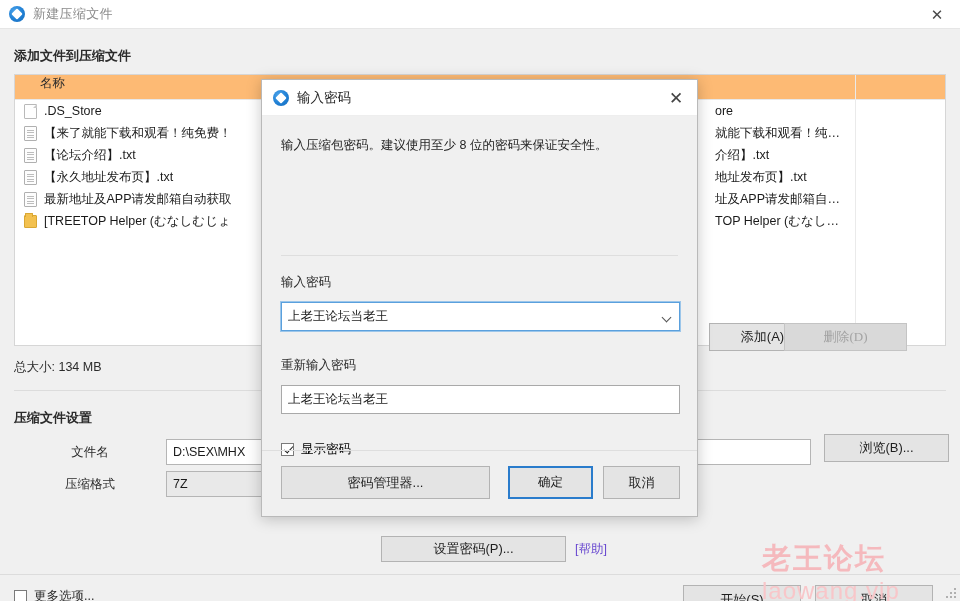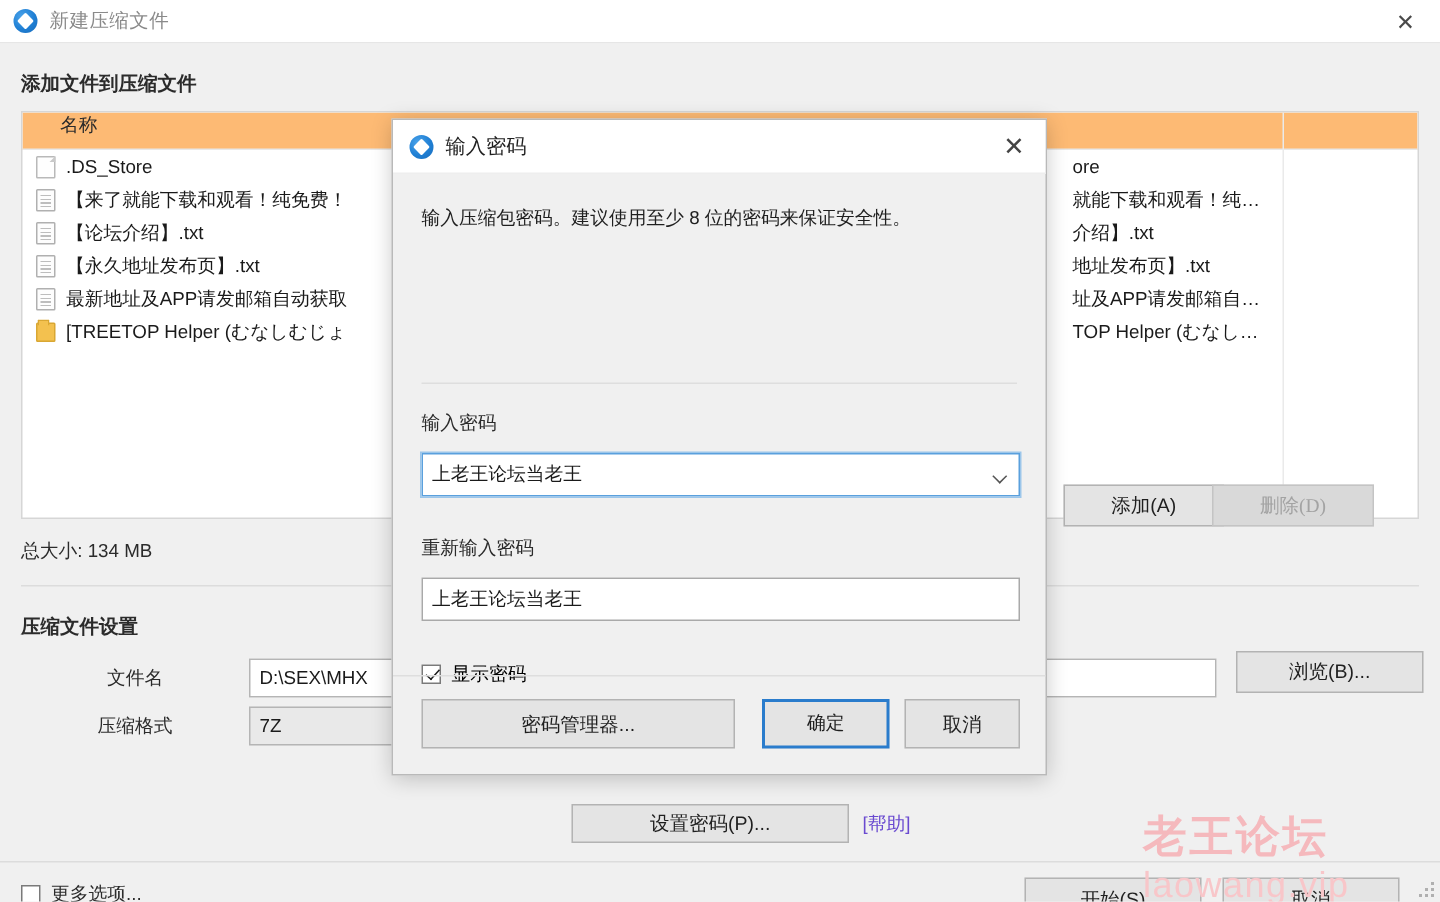--- a/index.html
+++ b/index.html
@@ -162,21 +162,21 @@
 
   .btn {
     background: #e4e4e4; border: 1px solid #b3b3b3;
     font-size: 13px; color: #1f1f1f;
     display: flex; align-items: center; justify-content: center;
     height: 28px; cursor: default; user-select: none;
   }
   .btn.disabled { color: #a3a3a3; background: #d9d9d9; border-color: #c4c4c4; }
 
   #btn-add   { position: absolute; left: 709px; top: 294px; width: 107px; }
-  #btn-del   { position: absolute; left: 808px; top: 294px; width: 108px; font-family: Liberation Serif, serif; }
+  #btn-del   { position: absolute; left: 784px; top: 294px; width: 123px; font-family: Liberation Serif, serif; }
   #btn-browse{ position: absolute; left: 824px; top: 405px; width: 125px; }
   #btn-setpw { position: absolute; left: 381px; top: 507px; width: 185px; height: 26px;}
   #help-link {
     position: absolute; left: 575px; top: 512px;
     font-size: 12.5px; color: #6a4ad0;
   }
 
   #checkbox-more {
     position: absolute; left: 14px; top: 559px;
     display: flex; align-items: center; font-size: 12.5px; color: #2b2b2b;

